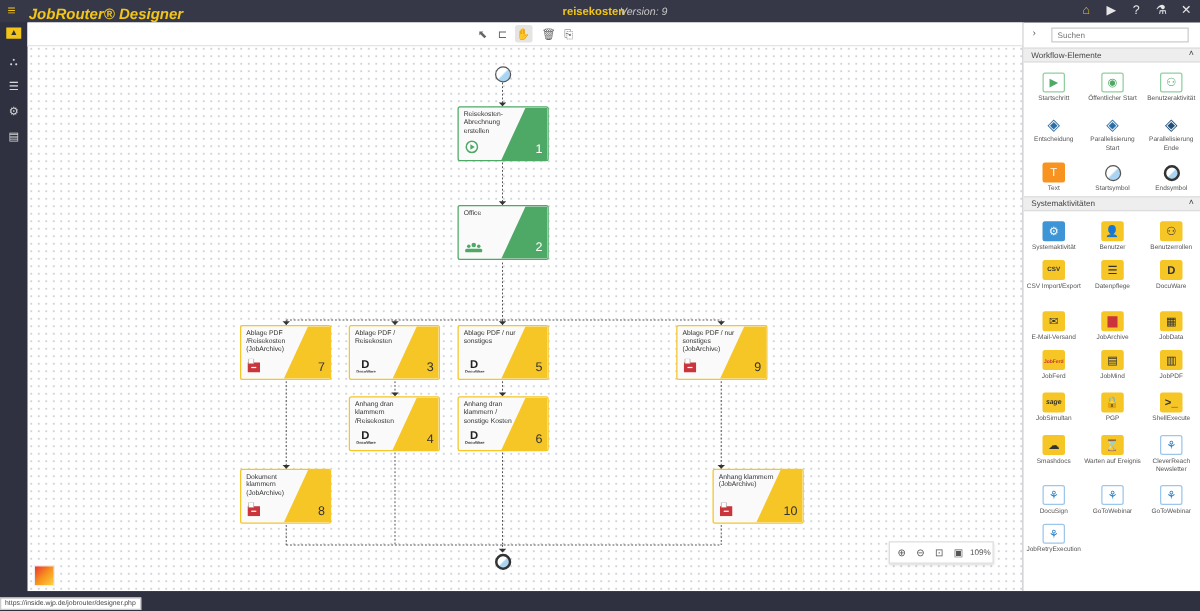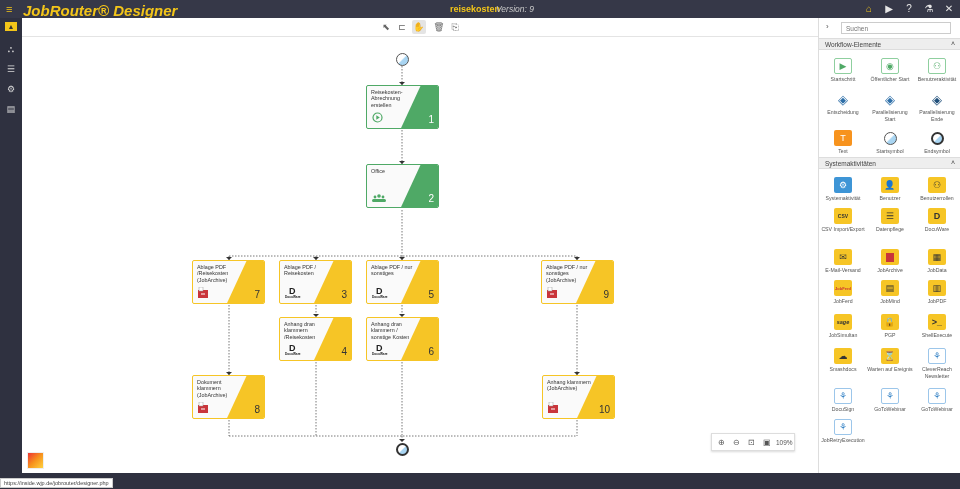--- a/index.html
+++ b/index.html
@@ -1,19 +1,19 @@
 <!DOCTYPE html>
 <html><head>
 <meta charset="utf-8">
 <style>
 *{box-sizing:border-box;margin:0;padding:0}
 html,body{width:960px;height:489px;overflow:hidden;background:#2f3140;font-family:"Liberation Sans",sans-serif;font-size:7px;color:#333}
 .topbar{position:absolute;left:0;top:0;width:960px;height:18px;background:#363848;}
 .topbar .menu{position:absolute;left:6px;top:2px;color:#f3c519;font-size:11px;line-height:14px}
-.topbar .brand{position:absolute;left:23px;top:5px;color:#f3c519;font-size:15px;font-style:italic;font-weight:bold;line-height:12px}
+.topbar .brand{position:absolute;left:23px;top:5px;color:#f3c519;font-size:12px;font-style:italic;font-weight:bold;line-height:12px}
 .topbar .proc{position:absolute;left:450px;top:3px;color:#f3c519;font-size:9px;font-weight:bold;line-height:12px}
 .topbar .ver{position:absolute;left:496px;top:3px;color:#c8c8c8;font-size:8.5px;font-style:italic;line-height:12px}
 .topbar .ticon{position:absolute;top:3px;width:12px;height:12px;text-align:center;color:#e6e6e6;font-size:10px;line-height:12px}
 .leftbar{position:absolute;left:0;top:18px;width:22px;height:455px;background:#2f3140}
 .leftbar .li{position:absolute;left:5px;width:12px;height:12px;text-align:center;font-size:9px;line-height:12px;color:#d8d8d8}
 .canvas{position:absolute;left:22px;top:18px;width:796px;height:455px;background-color:#fff;background-image:radial-gradient(#cfd3da 0.6px,transparent 0.7px);background-size:6px 6px}
 .toolbar{position:absolute;left:0;top:0;width:796px;height:19px;background:#fff;border-bottom:1px solid #e4e4e4}
 .tb{position:absolute;top:2px;width:14px;height:14px;text-align:center;font-size:9px;line-height:14px;color:#666}
 .tb.active{background:#e4e4e4;border-radius:2px}
 .node{position:absolute;width:73px;height:44px;border-radius:2px;background:#fafafa;overflow:hidden}
@@ -243,21 +243,21 @@
     <span class="icon">
         <svg width="10" height="11">
           <rect x="0" y="3" width="10" height="8" fill="#c9353b"></rect>
           <rect x="1" y="0" width="4" height="4" fill="#fff" stroke="#999" stroke-width="0.5"></rect>
           <rect x="3" y="6.5" width="4" height="1" fill="#fff"></rect>
         </svg>
       </span>
     <span class="num">8</span>
   </div>
 
-  <div class="node yellow" style="left:520px;top:357px">
+  <div class="node yellow" style="left:548px;top:357px">
     <svg class="tri" viewBox="0 0 73 44" preserveAspectRatio="none">
         <polygon points="55,0 73,0 73,44 35,44" fill="#f6c526"></polygon>
       </svg>
     <span class="title">Anhang klammern (JobArchive)</span>
     <span class="icon">
         <svg width="10" height="11">
           <rect x="0" y="3" width="10" height="8" fill="#c9353b"></rect>
           <rect x="1" y="0" width="4" height="4" fill="#fff" stroke="#999" stroke-width="0.5"></rect>
           <rect x="3" y="6.5" width="4" height="1" fill="#fff"></rect>
         </svg>

